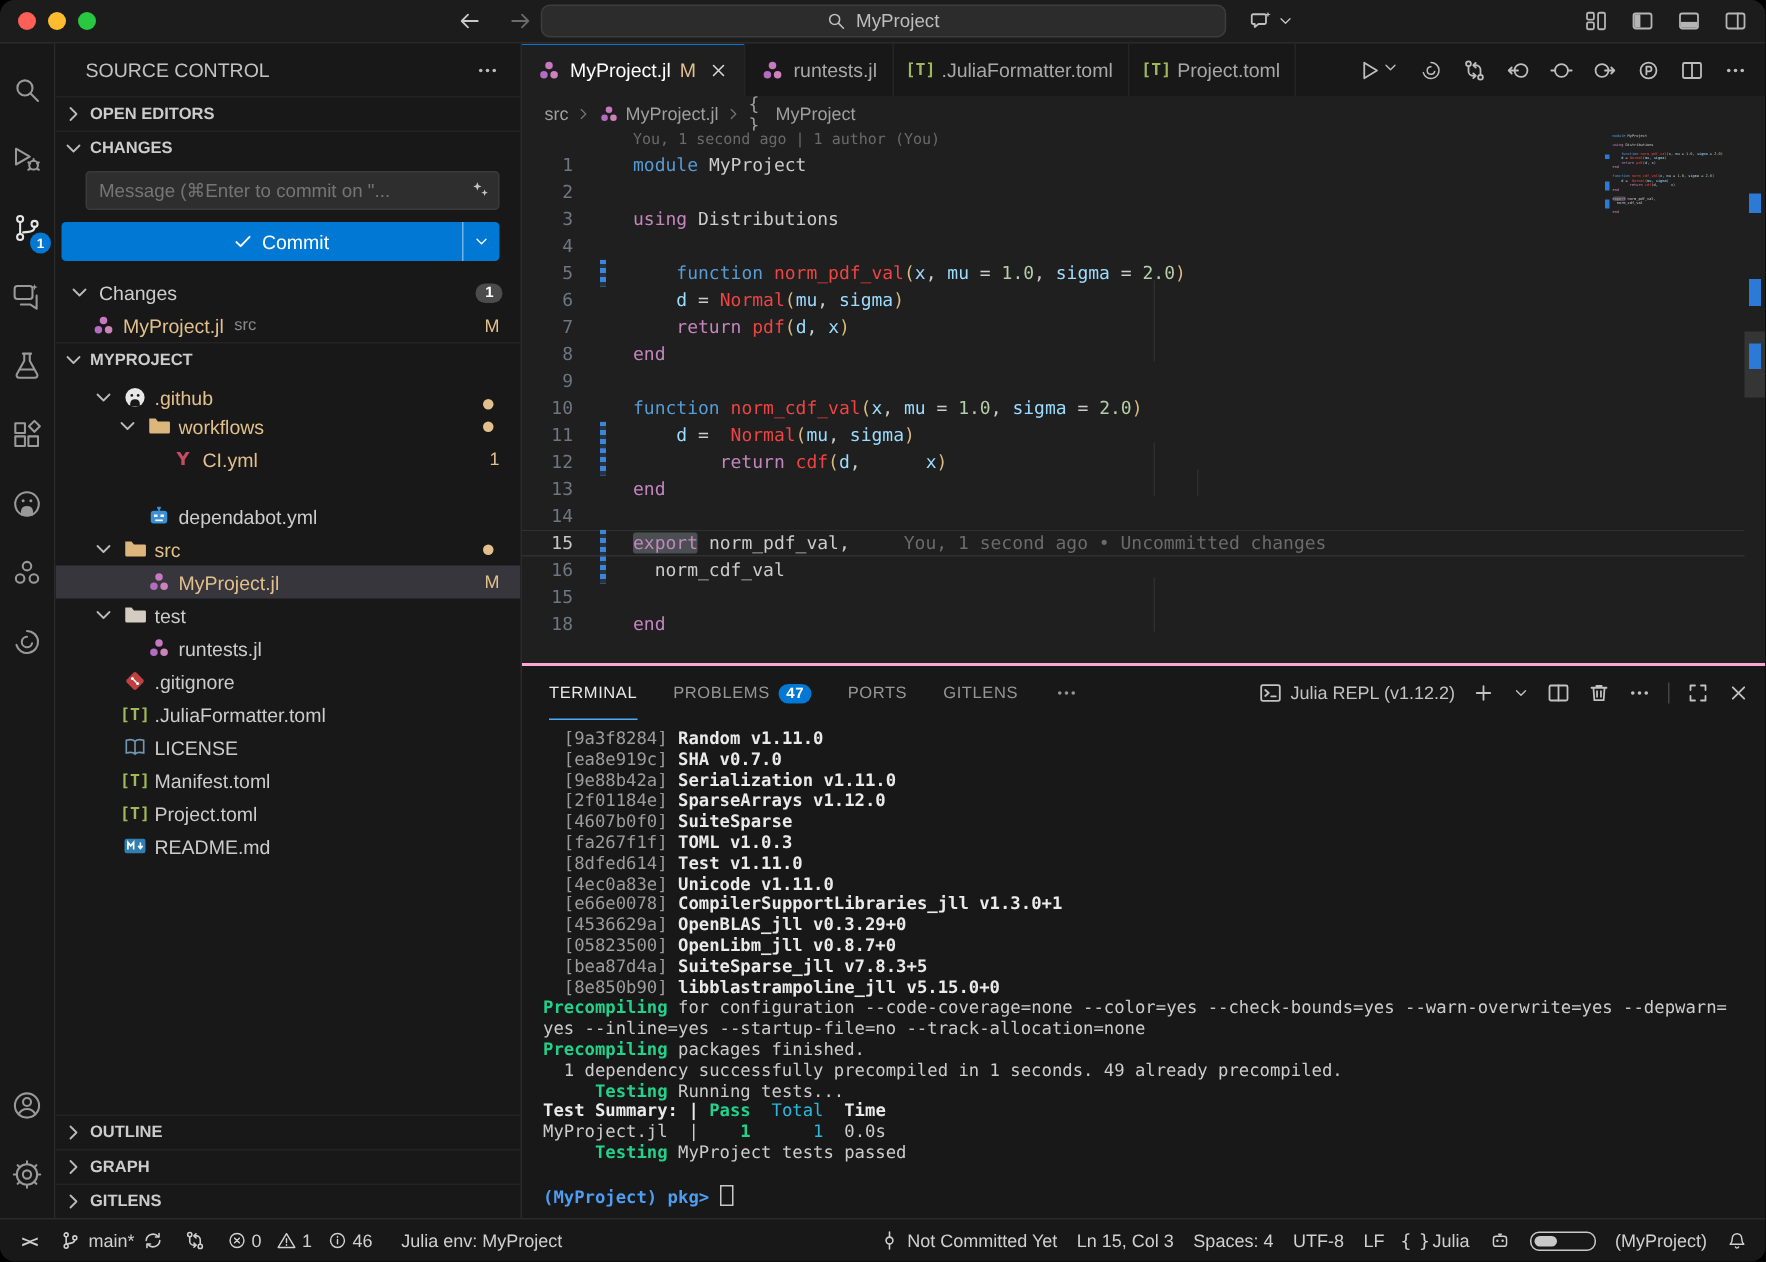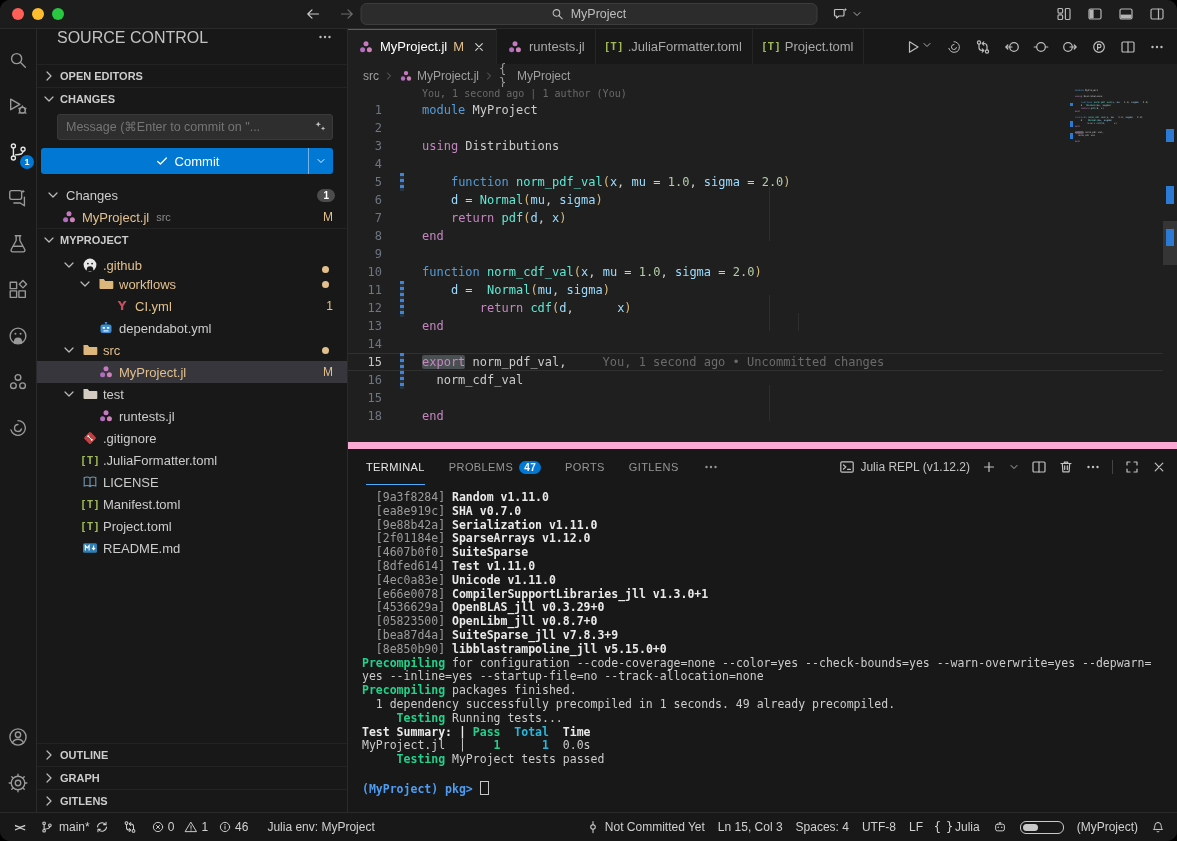--- a/index.html
+++ b/index.html
@@ -29,21 +29,21 @@
       align-items:center;padding-top:8px}
   .ab-item{width:36px;height:46px;display:flex;align-items:center;justify-content:center;color:#999;position:relative}
   .ab-item.active{color:#e6e6e6}
   .ab-badge{position:absolute;right:2px;bottom:6px;background:#0078d4;color:#fff;font-size:9px;min-width:14px;
             height:14px;border-radius:8px;display:flex;align-items:center;justify-content:center;font-weight:bold}
   .ab-bottom{margin-top:auto;padding-bottom:6px;display:flex;flex-direction:column}
 
   
   .sidebar{width:310px;flex:none;background:#181818;border-right:1px solid #2a2a2a;position:relative;
            font-size:13px;overflow:hidden}
-  .sb-title{height:35px;display:flex;align-items:flex-start;padding:0 14px 0 20px;font-size:16px;color:#c2c2c2}
+  .sb-title{height:35px;display:flex;align-items:center;padding:0 14px 0 20px;font-size:13px;color:#c2c2c2}
   .sb-title .more{margin-left:auto;color:#bbb}
   .sb-sec{height:22px;display:flex;align-items:center;gap:3px;font-weight:bold;font-size:11px;color:#ccc;
           padding-left:4px;border-top:1px solid #232323}
   .scm-input{margin:4px 14px 8px 20px;position:relative}
   .scm-input input{width:100%;box-sizing:border-box;height:26px;background:#2e2e2e;border:1px solid #3a3a3a;
           border-radius:3px;color:#9a9a9a;font-size:12.5px;padding:0 28px 0 8px;font-family:"Liberation Sans",sans-serif;outline:none}
   .scm-input .spark{position:absolute;right:6px;top:5px;color:#c5c5c5}
   .commit-btn{margin:2px 14px 10px 4px;height:26px;background:#0078d4;border-radius:3px;display:flex;
           align-items:center;justify-content:center;gap:6px;color:#fff;font-size:13px;position:relative;cursor:pointer}
   .commit-btn .drop{position:absolute;right:0;top:0;bottom:0;width:24px;display:flex;align-items:center;
@@ -81,45 +81,45 @@
   .blame-top{position:absolute;top:1px;left:74px;font-size:10px;color:#6a6a6a;white-space:pre}
   .lines{position:absolute;top:14px;left:0;right:14px}
   .cline{height:18px;display:flex;align-items:center;font-size:12px;white-space:pre}
   .cline.current{box-shadow:inset 0 1px 0 #303030,inset 0 -1px 0 #303030}
   .lnum{width:34px;flex:none;text-align:right;color:#6e7681;font-size:12px}
   .cline.current .lnum{color:#c6c6c6}
   .gap{width:40px;flex:none;position:relative;height:100%}
   .chg{position:absolute;left:18px;top:0;bottom:0;width:4px;
        background:repeating-linear-gradient(180deg,#3d85d9 0 3px,rgba(61,133,217,.2) 3px 6px)}
   .ctext{white-space:pre}
-  .k{color:#569cd6}.c{color:#c586c0}.f{color:#5eead4}.v{color:#9cdcfe}.n{color:#b5cea8}.p{color:#d7ba7d}.t{color:#ccc}
+  .k{color:#569cd6}.c{color:#c586c0}.f{color:#ef4444}.v{color:#9cdcfe}.n{color:#b5cea8}.p{color:#d7ba7d}.t{color:#ccc}
   .hl{background:#4a4f52;border-radius:2px}
   .inline-blame{color:#6b6b6b;padding-left:36px}
   .iguide{position:absolute;width:1px;background:#2e2e2e}
   .minimap{position:absolute;top:2px;right:14px;width:88px}
   .minimap pre{margin:0;font:2.4px/3px "DejaVu Sans Mono",monospace;white-space:pre}
   .mm-mark{position:absolute;left:-5px;width:3px;background:#2b7bd6}
   .ruler{position:absolute;top:0;right:0;width:14px;height:100%}
   .ruler .thumb{position:absolute;top:134px;left:0;right:0;height:44px;background:rgba(120,120,120,.25)}
   .rmark{position:absolute;right:3px;width:8px;background:#2b7bd6}
 
   
-  .panel{flex:1;background:#181818;border-top:7px solid #f9a8d4;position:relative;min-height:0}
+  .panel{flex:1;background:#181818;border-top:2px solid #f9a8d4;position:relative;min-height:0}
   .panelbar{height:36px;display:flex;align-items:center;padding:0 10px 0 18px;font-size:11px;color:#969696}
   .ptab{display:flex;align-items:center;gap:6px;margin-right:24px;height:100%;letter-spacing:.4px}
   .ptab.active{color:#e8e8e8;box-shadow:inset 0 -1px 0 #4daafc}
   .pbadge{background:#0078d4;color:#fff;border-radius:9px;font-size:10px;padding:1px 5px;font-weight:bold}
   .panel-right{margin-left:auto;display:flex;align-items:center;gap:11px;color:#c2c2c2;font-size:12px}
   .panel-right .sep{width:1px;height:14px;background:#444}
   .repl-label{display:flex;align-items:center;gap:5px}
   .term{position:absolute;top:37px;left:0;right:0;bottom:0;padding:5px 0 0 14px;overflow:hidden;
         font:11.5px/13.8px "DejaVu Sans Mono",monospace;color:#ccc}
   .tline{white-space:pre}
   .u{color:#9d9d9d}.pk{color:#eaeaea;font-weight:bold}.g{color:#23d18b;font-weight:bold}
-  .cy{color:#29b8db;font-weight:bold}.bw{color:#eaeaea;font-weight:bold}.bl{color:#4e9df3;font-weight:bold}.w{color:#ccc}
+  .cy{color:#29b8db;font-weight:normal}.bw{color:#eaeaea;font-weight:bold}.bl{color:#4e9df3;font-weight:bold}.w{color:#ccc}
   .curbox{display:inline-block;width:7px;height:12px;border:1px solid #c8c8c8;vertical-align:-2px}
 
   
   .statusbar{height:28px;flex:none;background:#181818;border-top:1px solid #2a2a2a;display:flex;align-items:center;
         font-size:12px;color:#d0d0d0;padding:0 12px}
   .sb-left{display:flex;align-items:center;gap:14px}
   .sb-right{margin-left:auto;display:flex;align-items:center;gap:13px}
   .sb-item{display:flex;align-items:center;gap:5px;white-space:nowrap}
   .sb-item .part{display:flex;align-items:center;gap:3px;margin-right:5px}
   .gauge{width:42px;height:11px;border:1px solid #c9c9c9;border-radius:6px;position:relative}
@@ -417,21 +417,21 @@
             <span class="dotb"></span>
           </div>
           <div class="trow" style="padding-left: 56px;">
             <span class="chevslot"></span>
             <span class="icon i16">
               <span class="yaml-txt">Y</span>
             </span>
             <span class="lbl gold">CI.yml</span>
             <span class="badge-right gold">1</span>
           </div>
-          <div class="trow" style="padding-left: 40px;">
+          <div class="trow" style="padding-left: 40px; margin-top: 16px;">
             <span class="chevslot"></span>
             <span class="icon i16">
               <svg viewBox="0 0 16 16">
                 <rect x="2.5" y="4.5" width="11" height="8.5" rx="2" fill="#3b8fd6"></rect>
                 <path d="M8 4.5V2.6M6.8 2.6h2.4" stroke="#3b8fd6" stroke-width="1.4"></path>
                 <rect x="4.7" y="7" width="2.3" height="1.7" fill="#fff"></rect>
                 <rect x="9" y="7" width="2.3" height="1.7" fill="#fff"></rect>
                 <path d="M5.5 10.9h5" stroke="#fff" stroke-width="1.1"></path>
               </svg>
             </span>
@@ -858,26 +858,27 @@
                 </svg>
               </span>
           </div>
         </div>
         <div class="term">
             <div class="tline"><span class="u">  [9a3f8284] </span><span class="pk">Random v1.11.0</span></div>
             <div class="tline"><span class="u">  [ea8e919c] </span><span class="pk">SHA v0.7.0</span></div>
             <div class="tline"><span class="u">  [9e88b42a] </span><span class="pk">Serialization v1.11.0</span></div>
             <div class="tline"><span class="u">  [2f01184e] </span><span class="pk">SparseArrays v1.12.0</span></div>
             <div class="tline"><span class="u">  [4607b0f0] </span><span class="pk">SuiteSparse</span></div>
+            <div class="tline"><span class="u">  [fa267f1f] </span><span class="pk">TOML v1.0.3</span></div>
             <div class="tline"><span class="u">  [8dfed614] </span><span class="pk">Test v1.11.0</span></div>
             <div class="tline"><span class="u">  [4ec0a83e] </span><span class="pk">Unicode v1.11.0</span></div>
             <div class="tline"><span class="u">  [e66e0078] </span><span class="pk">CompilerSupportLibraries_jll v1.3.0+1</span></div>
             <div class="tline"><span class="u">  [4536629a] </span><span class="pk">OpenBLAS_jll v0.3.29+0</span></div>
             <div class="tline"><span class="u">  [05823500] </span><span class="pk">OpenLibm_jll v0.8.7+0</span></div>
-            <div class="tline"><span class="u">  [bea87d4a] </span><span class="pk">SuiteSparse_jll v7.8.3+9</span></div>
+            <div class="tline"><span class="u">  [bea87d4a] </span><span class="pk">SuiteSparse_jll v7.8.3+5</span></div>
             <div class="tline"><span class="u">  [8e850b90] </span><span class="pk">libblastrampoline_jll v5.15.0+0</span></div>
             <div class="tline"><span class="g">Precompiling</span><span class="w"> for configuration --code-coverage=none --color=yes --check-bounds=yes --warn-overwrite=yes --depwarn=</span></div>
             <div class="tline"><span class="w">yes --inline=yes --startup-file=no --track-allocation=none</span></div>
             <div class="tline"><span class="g">Precompiling</span><span class="w"> packages finished.</span></div>
             <div class="tline"><span class="w">  1 dependency successfully precompiled in 1 seconds. 49 already precompiled.</span></div>
             <div class="tline"><span class="g">     Testing</span><span class="w"> Running tests...</span></div>
             <div class="tline"><span class="bw">Test Summary: | </span><span class="g">Pass</span><span class="bw">  </span><span class="cy">Total</span><span class="bw">  Time</span></div>
             <div class="tline"><span class="w">MyProject.jl  |    </span><span class="g">1</span><span class="w">      </span><span class="cy">1</span><span class="w">  0.0s</span></div>
             <div class="tline"><span class="g">     Testing</span><span class="w"> MyProject tests passed</span></div>
             <div class="tline"> </div>

